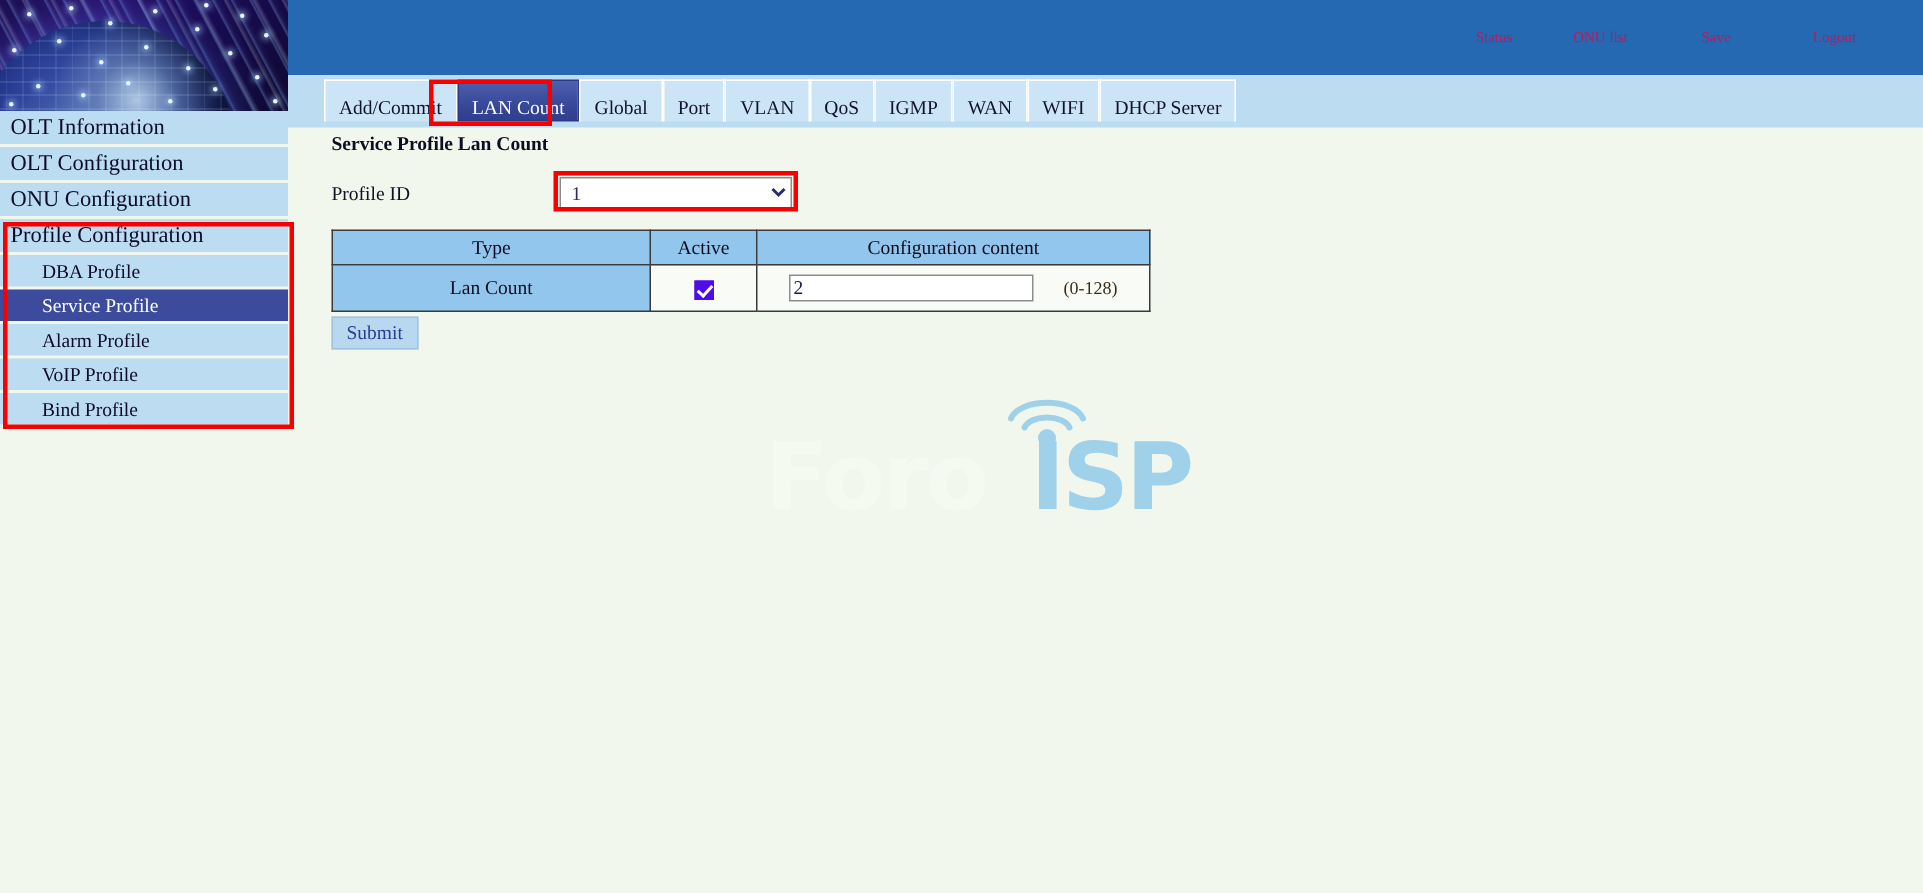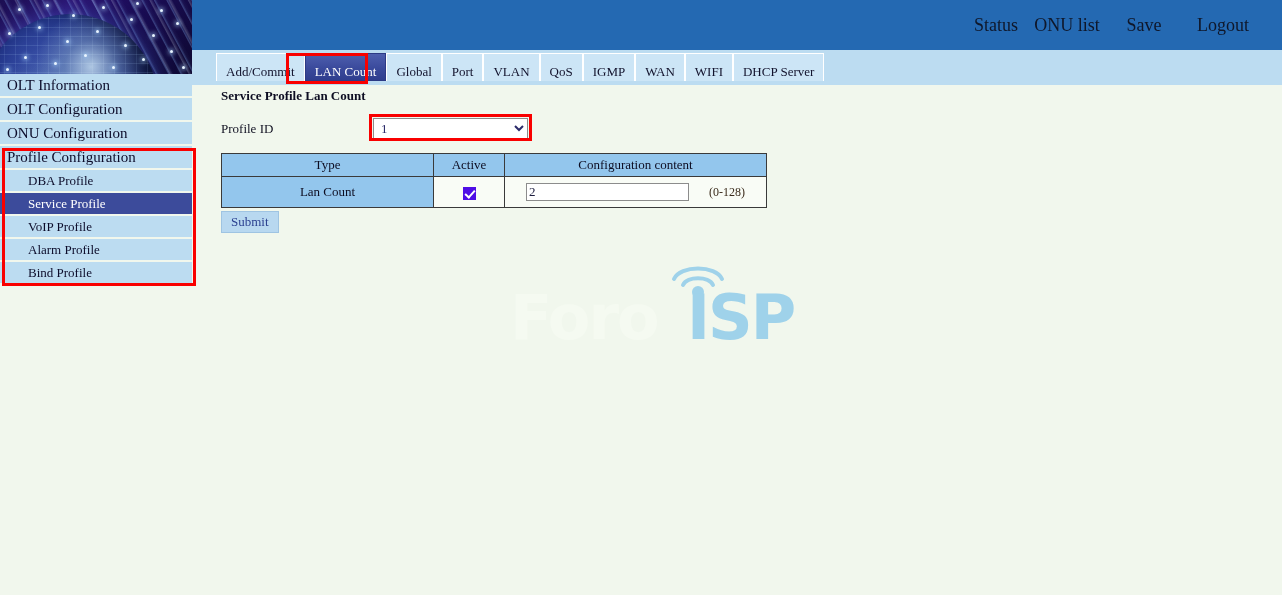--- a/index.html
+++ b/index.html
@@ -81,23 +81,23 @@
   }
   #nav-links {
     position: absolute;
     right: 0; top: 0;
     height: 50px;
     display: flex;
     align-items: center;
     z-index: 6;
   }
   #nav-links a {
-    color: #0f172a;
+    color: #be185d;
     text-decoration: none;
-    font-size: 18px;
+    font-size: 10px;
     font-family: "Liberation Serif", serif;
     display: block;
     text-align: center;
   }
   .nav-status { width: 64px; }
   .nav-onulist { width: 78px; }
   .nav-save { width: 76px; }
   .nav-logout { width: 82px; margin-right: 18px; }
 
   
@@ -390,22 +390,22 @@
   <a class="nav-logout" href="#">Logout</a>
 </div>
 
 <div id="sidebar">
   <div class="menu-top">OLT Information</div>
   <div class="menu-top">OLT Configuration</div>
   <div class="menu-top">ONU Configuration</div>
   <div class="menu-top">Profile Configuration</div>
   <div class="menu-sub">DBA Profile</div>
   <div class="menu-sub selected">Service Profile</div>
+  <div class="menu-sub">Alarm Profile</div>
   <div class="menu-sub">VoIP Profile</div>
-  <div class="menu-sub">Alarm Profile</div>
   <div class="menu-sub">Bind Profile</div>
 </div>
 
 <div id="tabbar">
   <div class="tabs">
     <div class="tab">Add/Commit</div>
     <div class="tab active">LAN Count</div>
     <div class="tab">Global</div>
     <div class="tab">Port</div>
     <div class="tab">VLAN</div>

